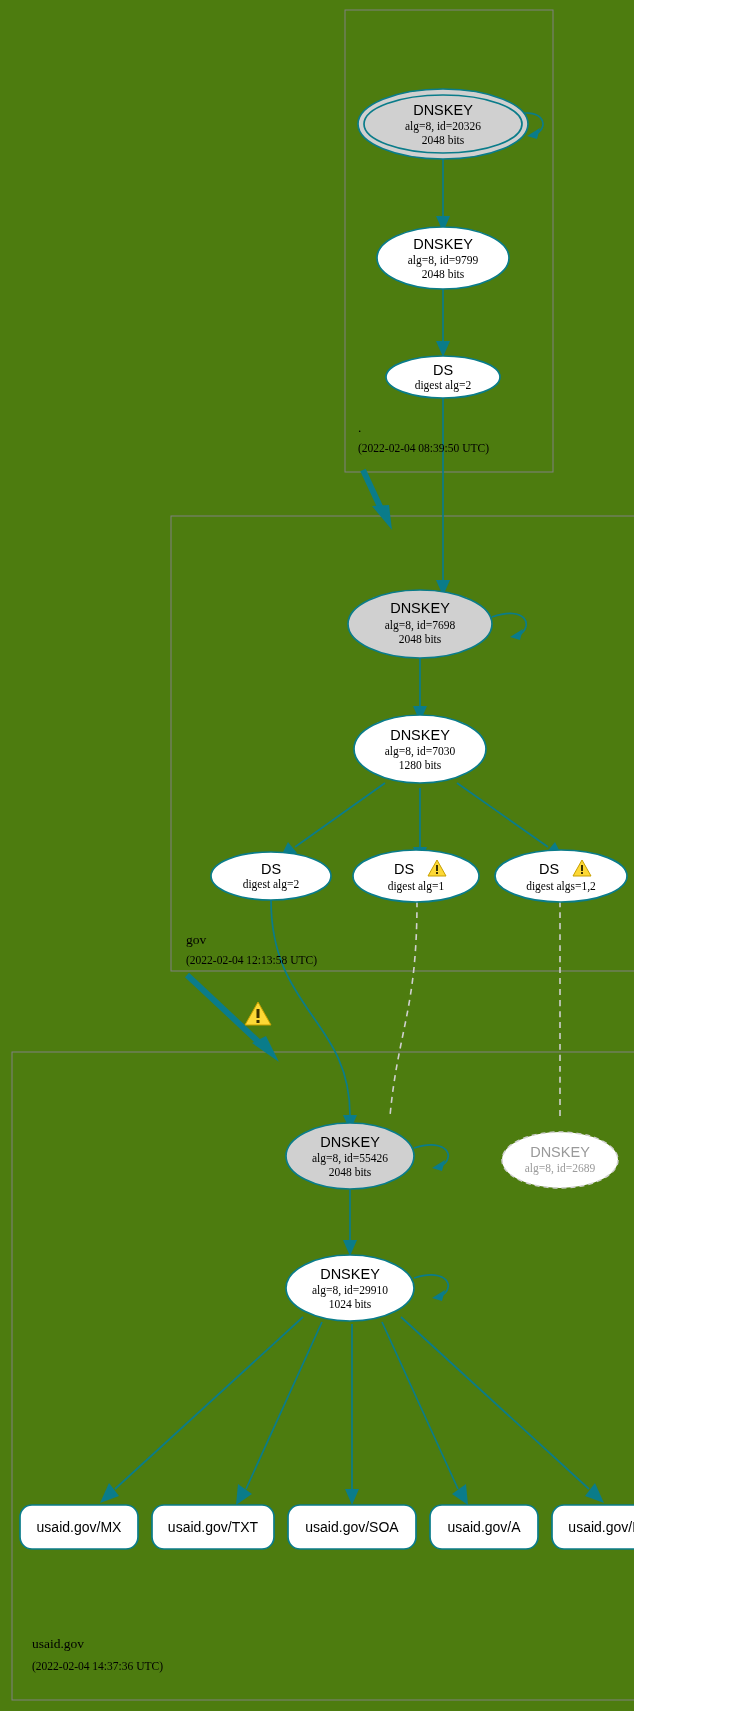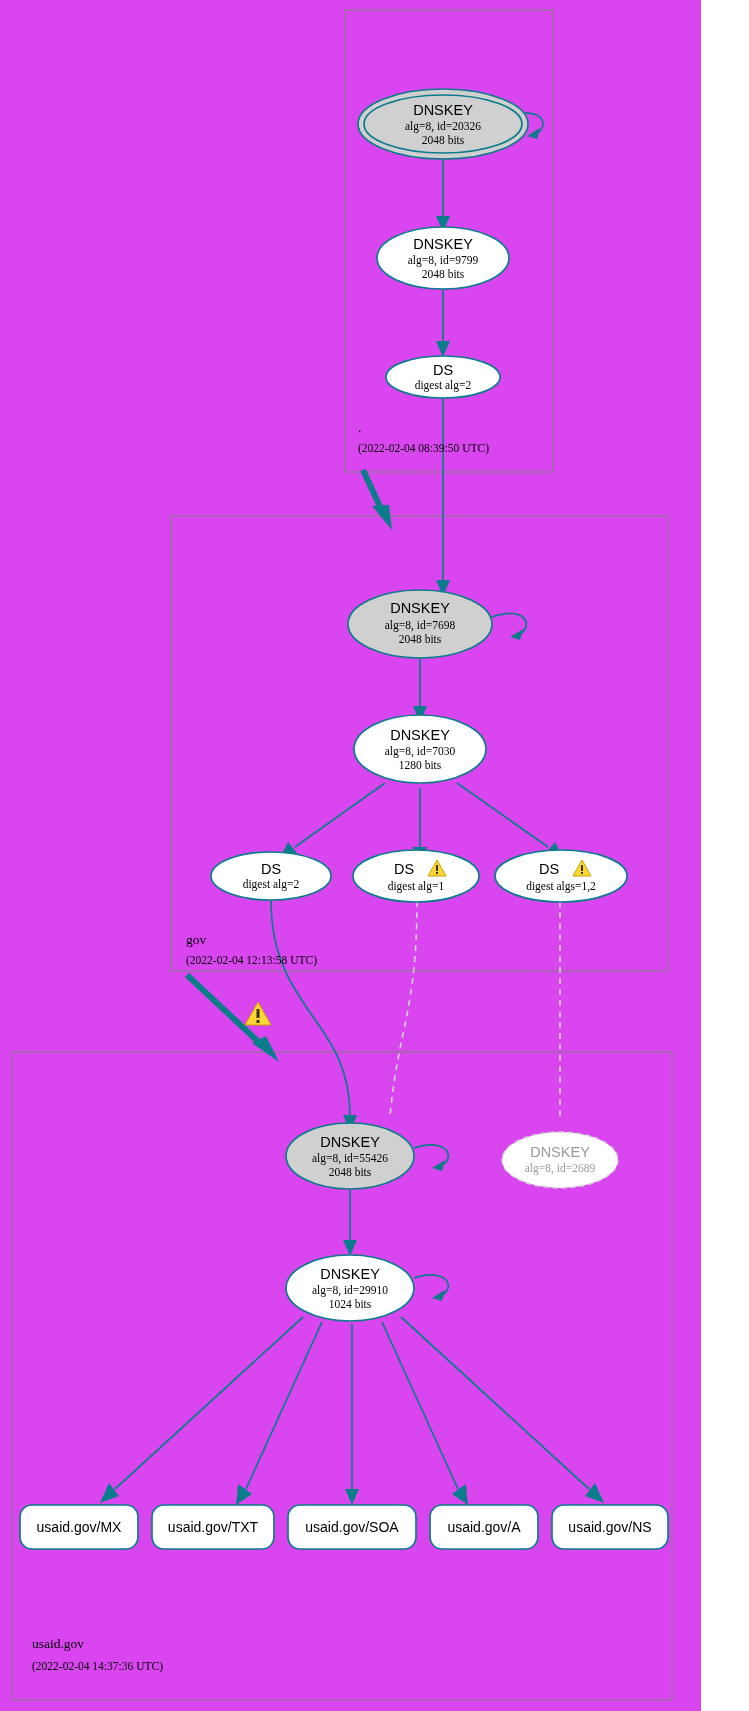--- a/index.html
+++ b/index.html
@@ -2,25 +2,26 @@
 <html><head>
 <meta charset="utf-8">
 <style>
   html, body {
     margin: 0;
     padding: 0;
     background: #ffffff;
   }
   #stage {
     position: relative;
-    width: 701px;
+    width: 606px;
     height: 1711px;
-    background: #d946ef;
+    background: #4d7c0f;
     font-family: "Liberation Serif", "DejaVu Serif", serif;
     overflow: hidden;
+    padding-left: 28px;
   }
   svg#graph {
     position: absolute;
     left: 0;
     top: 0;
     width: 749px;
     height: 1711px;
   }
   .zone-box {
     fill: none;

